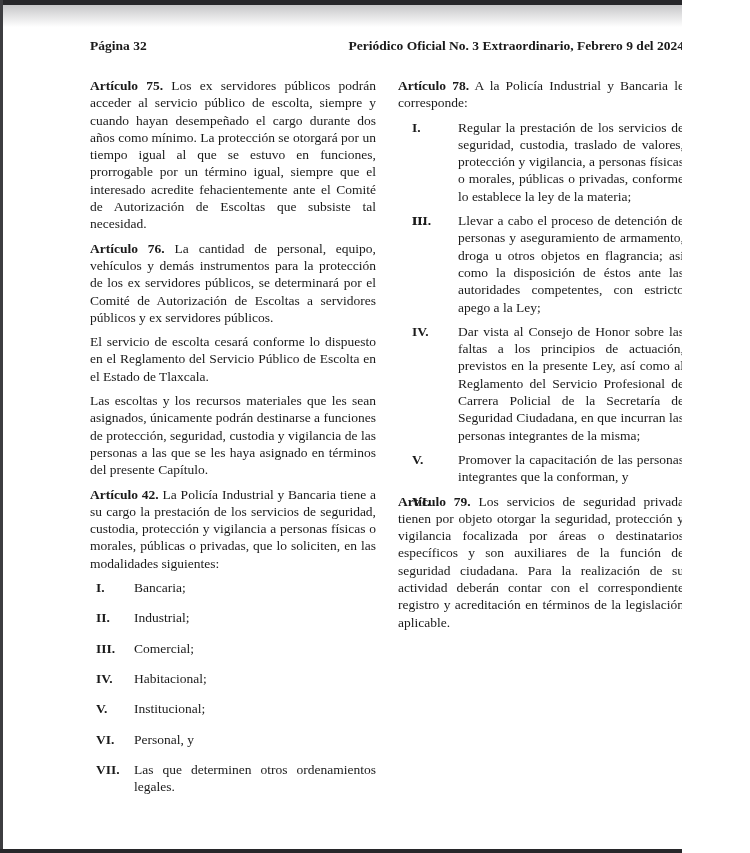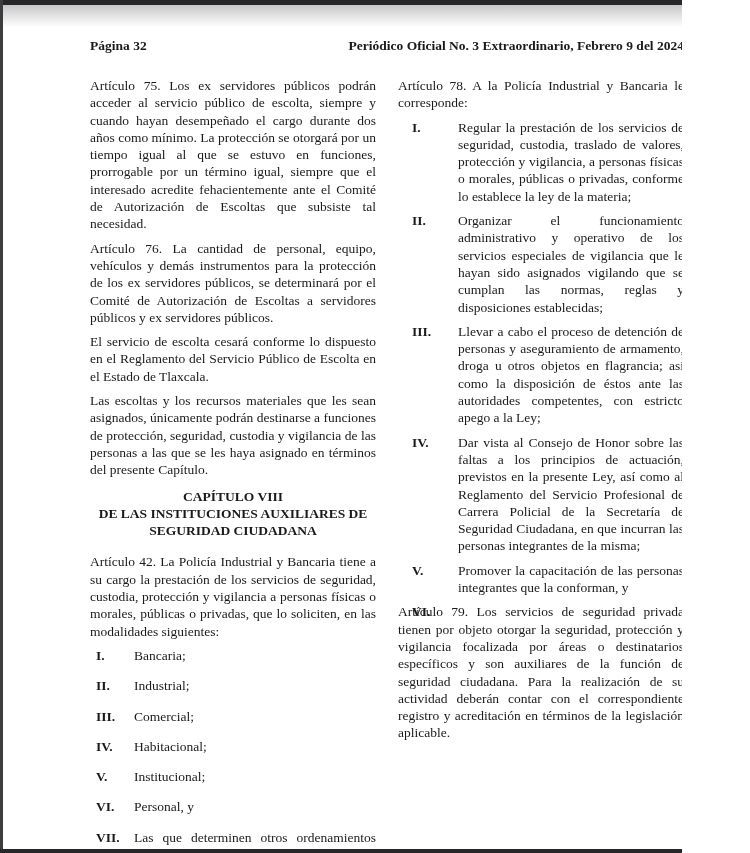--- a/index.html
+++ b/index.html
@@ -23,21 +23,21 @@
   }
   .content { margin-left: 87px; width: 594px; }
   .doc-header {
     margin-top: 32px;
     display: flex; justify-content: space-between; align-items: baseline;
     font-weight: bold; font-size: 13.5px; line-height: 17px;
   }
   .cols { display: flex; gap: 22px; margin-top: 23px; }
   .col { width: 286px; font-size: 13.5px; line-height: 17.3px; }
   .para { margin: 0 0 7px 0; text-align: justify; }
-  .lead { font-weight: normal; }
+  .lead { font-weight: bold; }
   .chapter { font-weight: bold; text-align: center; margin: 9px 0 14px 0; }
   .chapter div { text-align: center; }
   .list { margin-top: 6px; }
   .li { position: relative; padding-left: 44px; margin-bottom: 13px; text-align: justify; }
   .li .num { position: absolute; left: 6px; font-weight: bold; }
   .col-right .li { padding-left: 60px; margin-bottom: 7px; }
   .col-right .li .num { left: 14px; }
 </style>
 </head>
 <body>
@@ -59,45 +59,40 @@
 
         <div class="col col-left">
           <p class="para"><span class="lead">Artículo 75.</span><span> Los ex servidores públicos podrán acceder al servicio público de escolta, siempre y cuando hayan desempeñado el cargo durante dos años como mínimo. La protección se otorgará por un tiempo igual al que se estuvo en funciones, prorrogable por un término igual, siempre que el interesado acredite fehacientemente ante el Comité de Autorización de Escoltas que subsiste tal necesidad.</span></p>
 
           <p class="para"><span class="lead">Artículo 76.</span><span> La cantidad de personal, equipo, vehículos y demás instrumentos para la protección de los ex servidores públicos, se determinará por el Comité de Autorización de Escoltas a servidores públicos y ex servidores públicos.</span></p>
 
           <p class="para">El servicio de escolta cesará conforme lo dispuesto en el Reglamento del Servicio Público de Escolta en el Estado de Tlaxcala.</p>
 
           <p class="para">Las escoltas y los recursos materiales que les sean asignados, únicamente podrán destinarse a funciones de protección, seguridad, custodia y vigilancia de las personas a las que se les haya asignado en términos del presente Capítulo.</p>
 
-          <div class="chapter">
-            <div>CAPÍTULO VIII</div>
-            <div>DE LAS INSTITUCIONES AUXILIARES DE</div>
-            <div>SEGURIDAD CIUDADANA</div>
-          </div>
 
           <p class="para"><span class="lead">Artículo 42.</span><span> La Policía Industrial y Bancaria tiene a su cargo la prestación de los servicios de seguridad, custodia, protección y vigilancia a personas físicas o morales, públicas o privadas, que lo soliciten, en las modalidades siguientes:</span></p>
 
           <div class="list">
             <div class="li"><span class="num">I.</span><span>Bancaria;</span></div>
             <div class="li"><span class="num">II.</span><span>Industrial;</span></div>
             <div class="li"><span class="num">III.</span><span>Comercial;</span></div>
             <div class="li"><span class="num">IV.</span><span>Habitacional;</span></div>
             <div class="li"><span class="num">V.</span><span>Institucional;</span></div>
             <div class="li"><span class="num">VI.</span><span>Personal, y</span></div>
             <div class="li"><span class="num">VII.</span><span>Las que determinen otros ordenamientos legales.</span></div>
           </div>
         </div>
 
         <div class="col col-right">
           <p class="para"><span class="lead">Artículo 78.</span><span> A la Policía Industrial y Bancaria le corresponde:</span></p>
 
           <div class="list">
             <div class="li"><span class="num">I.</span><span>Regular la prestación de los servicios de seguridad, custodia, traslado de valores, protección y vigilancia, a personas físicas o morales, públicas o privadas, conforme lo establece la ley de la materia;</span></div>
-            <div class="li"><span class="num">II.</span><span>Organizar el funcionamiento administrativo y operativo de los servicios especiales de vigilancia que le hayan sido asignados vigilando que se cumplan las normas, reglas y disposiciones establecidas;</span></div>
+            <div class="li"><span class="num">II.</span></div>
             <div class="li"><span class="num">III.</span><span>Llevar a cabo el proceso de detención de personas y aseguramiento de armamento, droga u otros objetos en flagrancia; así como la disposición de éstos ante las autoridades competentes, con estricto apego a la Ley;</span></div>
             <div class="li"><span class="num">IV.</span><span>Dar vista al Consejo de Honor sobre las faltas a los principios de actuación, previstos en la presente Ley, así como al Reglamento del Servicio Profesional de Carrera Policial de la Secretaría de Seguridad Ciudadana, en que incurran las personas integrantes de la misma;</span></div>
             <div class="li"><span class="num">V.</span><span>Promover la capacitación de las personas integrantes que la conforman, y</span></div>
             <div class="li"><span class="num">VI.</span></div>
           </div>
 
 
           <p class="para"><span class="lead">Artículo 79.</span><span> Los servicios de seguridad privada tienen por objeto otorgar la seguridad, protección y vigilancia focalizada por áreas o destinatarios específicos y son auxiliares de la función de seguridad ciudadana. Para la realización de su actividad deberán contar con el correspondiente registro y acreditación en términos de la legislación aplicable.</span></p>
         </div>
 

